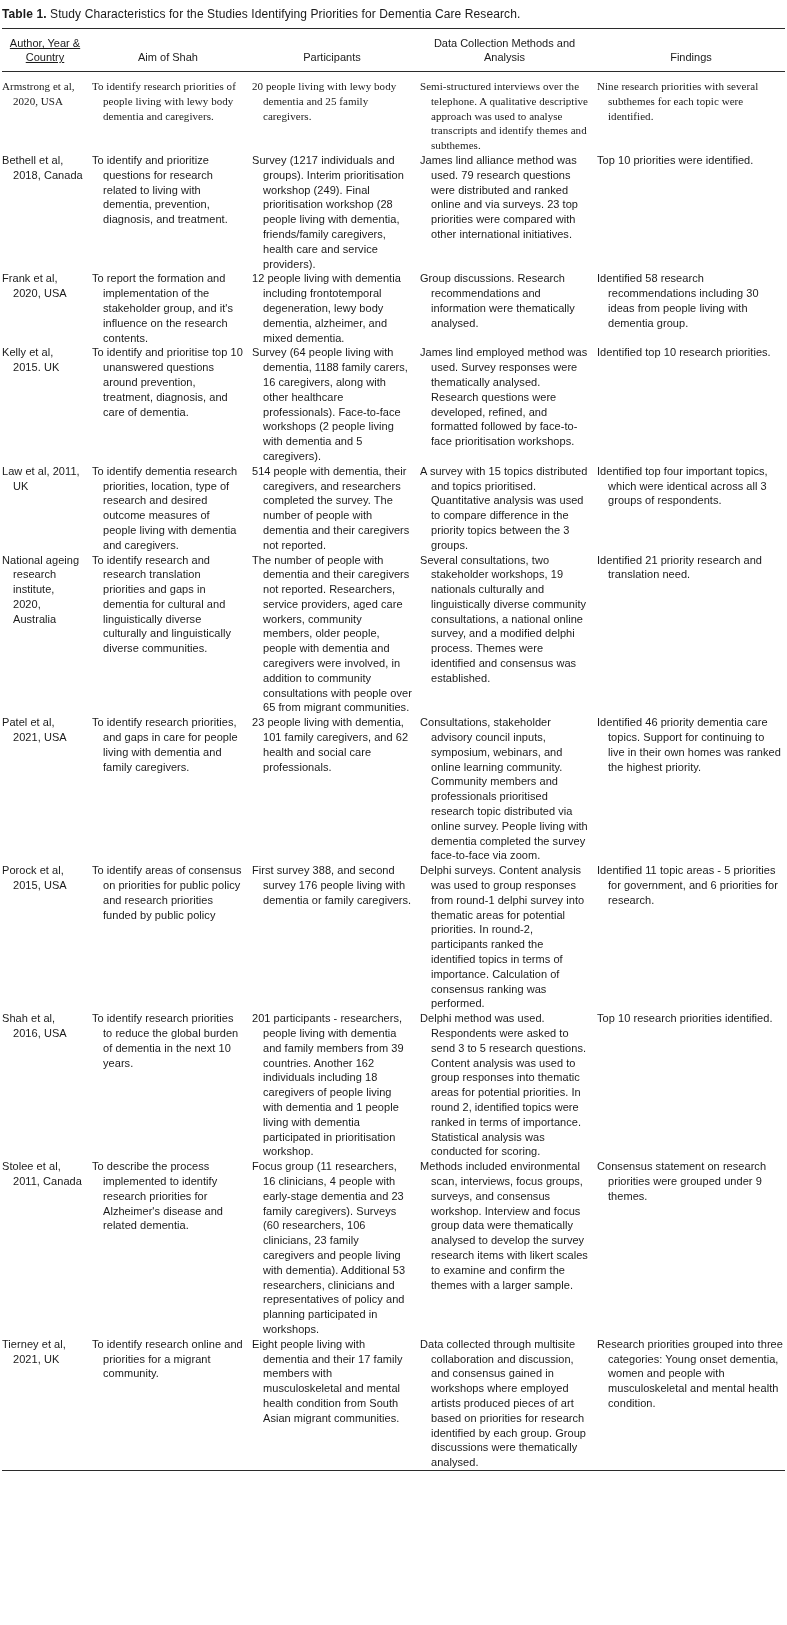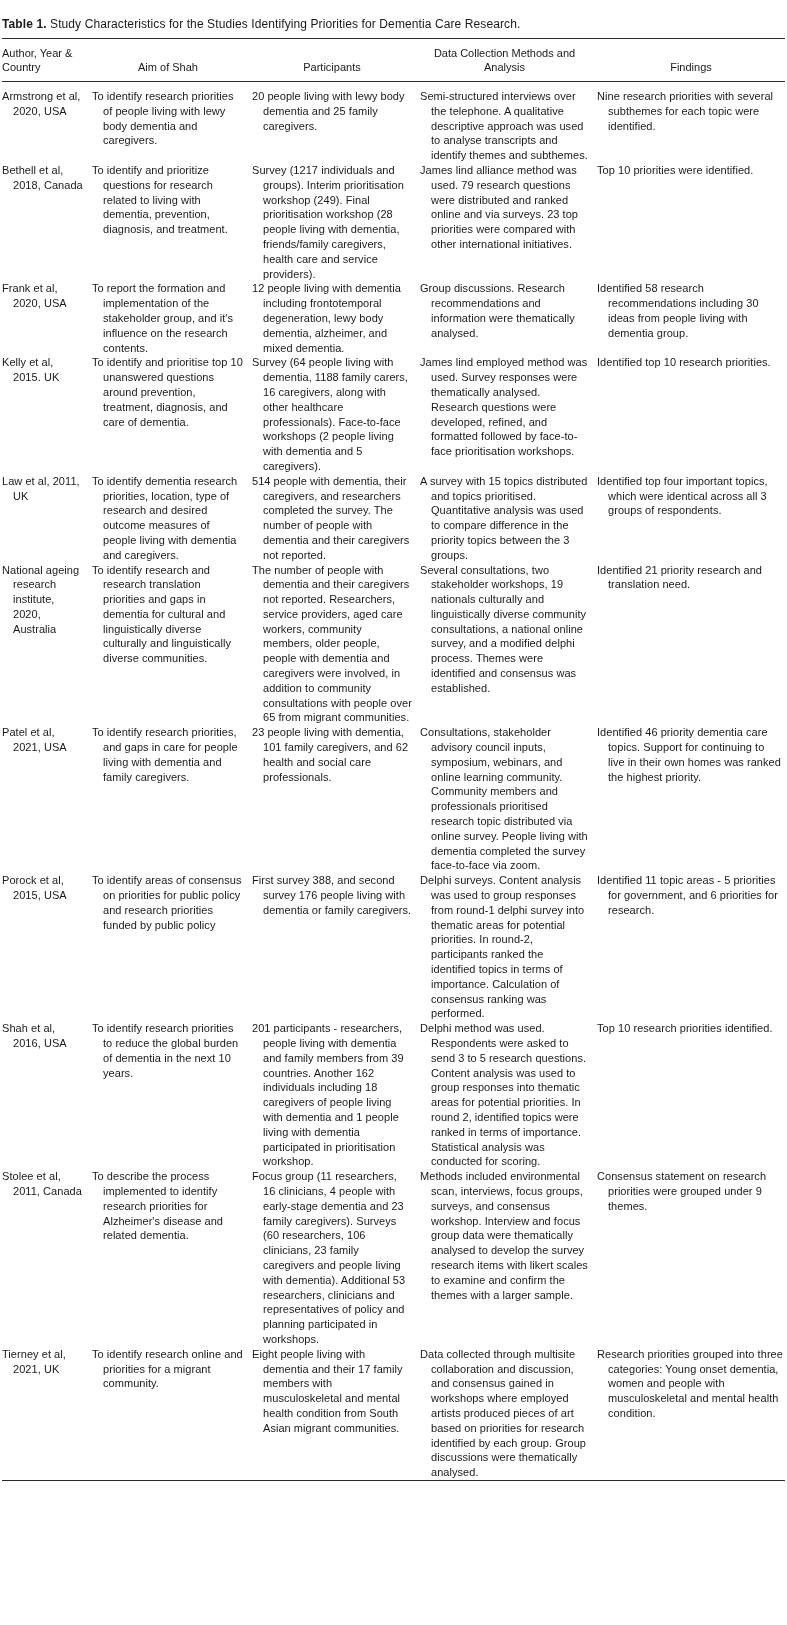--- a/index.html
+++ b/index.html
@@ -12,21 +12,21 @@
   .page {
     width: 787px;
     height: 1625px;
     box-sizing: border-box;
     padding: 6px 2px 0 2px;
     overflow: hidden;
   }
   .table-title {
     font-size: 12px;
     line-height: 16px;
-    margin: 10px 0 6px 0;
+    margin: 0 0 6px 0;
     letter-spacing: 0.1px;
   }
   .table-title .title-label {
     font-weight: bold;
   }
   table.study-table {
     width: 100%;
     border-collapse: collapse;
     table-layout: fixed;
     border-top: 1.5px solid #2b2b2b;
@@ -35,32 +35,33 @@
   thead th {
     font-size: 11px;
     font-weight: normal;
     line-height: 14px;
     vertical-align: bottom;
     padding: 7px 8px 7px 0;
     border-bottom: 1.5px solid #2b2b2b;
     text-align: center;
   }
   thead th.col-author {
-    text-align: left;
+    text-align: center;
     padding-right: 4px;
+    text-decoration: underline;
   }
   thead th:last-child { padding-right: 0; }
   tbody td {
     font-size: 11px;
     line-height: 14.8px;
     vertical-align: top;
     padding: 0 8px 0 0;
     letter-spacing: 0.05px;
   }
-  tbody tr:first-child td { padding-top: 7px; }
+  tbody tr:first-child td { padding-top: 7px; font-family: Liberation Serif, serif; }
   tbody td:last-child { padding-right: 2px; }
   .hang {
     display: block;
     padding-left: 11px;
     text-indent: -11px;
   }
 </style>
 </head>
 <body>
 

